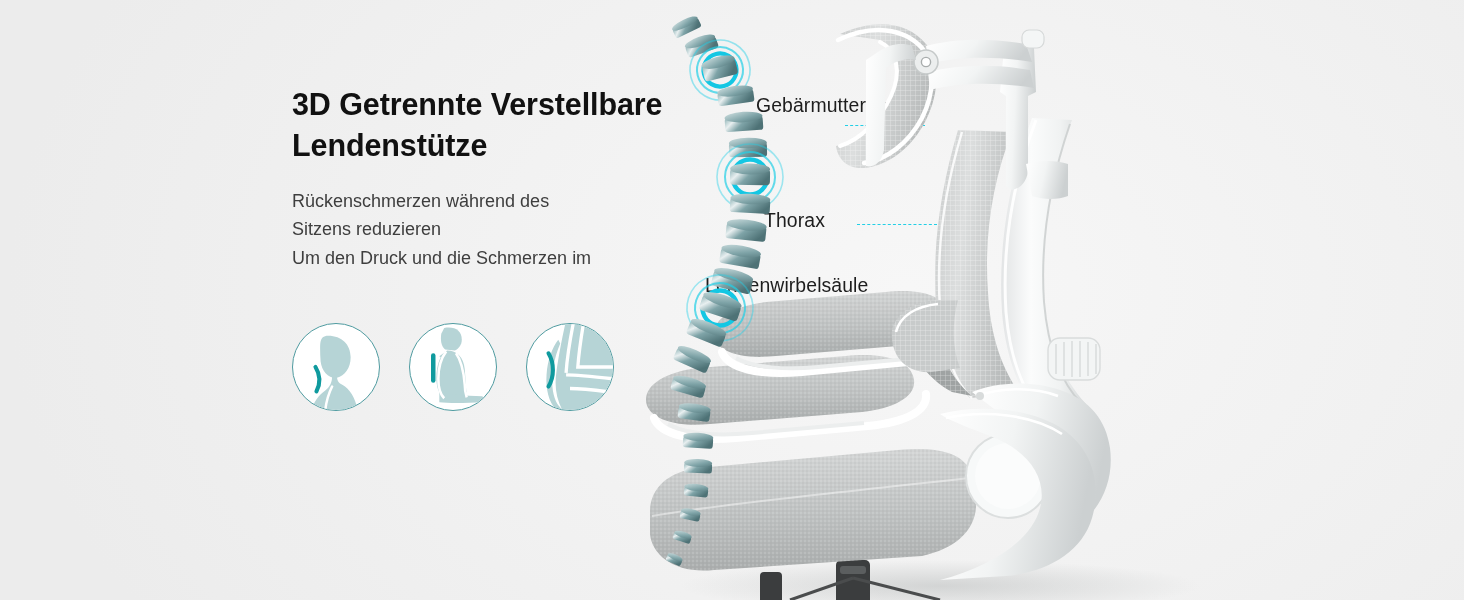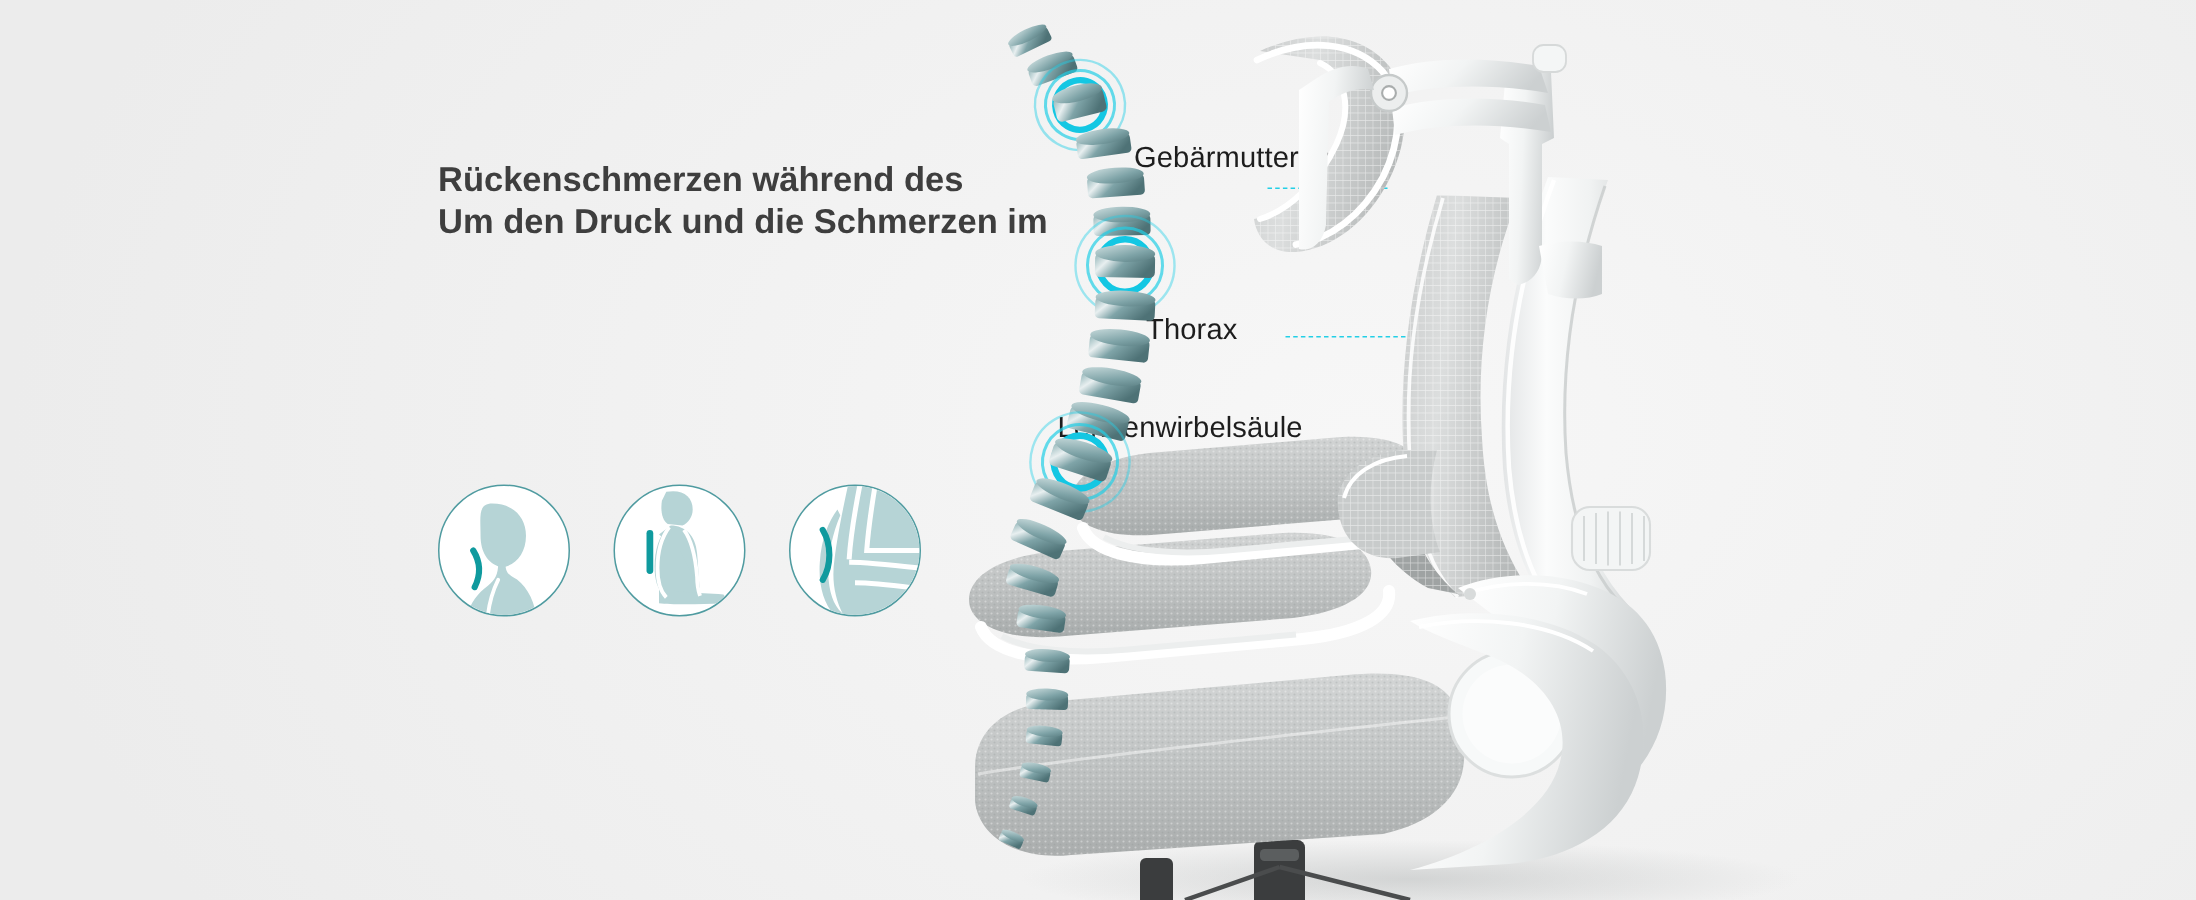--- a/index.html
+++ b/index.html
@@ -34,24 +34,24 @@
     margin: 0;
     font-size: 30.5px;
     line-height: 41px;
     font-weight: bold;
     color: #111111;
     letter-spacing: -0.1px;
   }
   .subcopy {
     margin: 0;
     padding-top: 21px;
-    font-size: 23px;
+    font-size: 18px;
     line-height: 28.4px;
     color: #3e3e3e;
-    font-weight: bold;
+    font-weight: normal;
   }
   .subcopy span { display: block; }
 
   
   .icon-row {
     position: absolute;
     left: 292px;
     top: 323px;
     display: flex;
     gap: 29px;
@@ -107,22 +107,27 @@
     height: 40px;
     overflow: visible;
   }
 </style>
 </head>
 <body>
 
 <div class="banner">
 
   <div class="copy">
+    <h1 class="headline">
+      <span>3D Getrennte Verstellbare</span>
+      <span>Lendenstütze</span>
+    </h1>
     <p class="subcopy">
       <span>Rückenschmerzen während des</span>
+      <span>Sitzens reduzieren</span>
       <span>Um den Druck und die Schmerzen im</span>
     </p>
   </div>
 
   <div class="icon-row">
 
     <div class="icon-badge">
       <svg viewBox="0 0 88 88" aria-hidden="true">
         <g>
 

